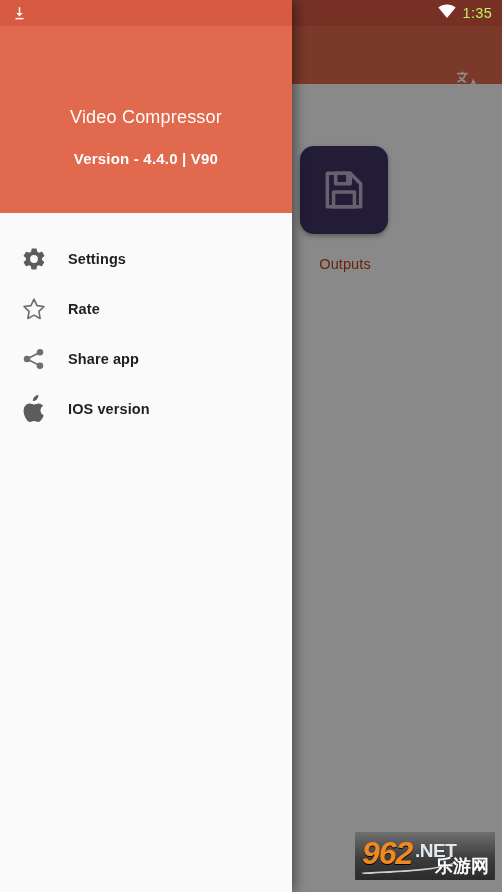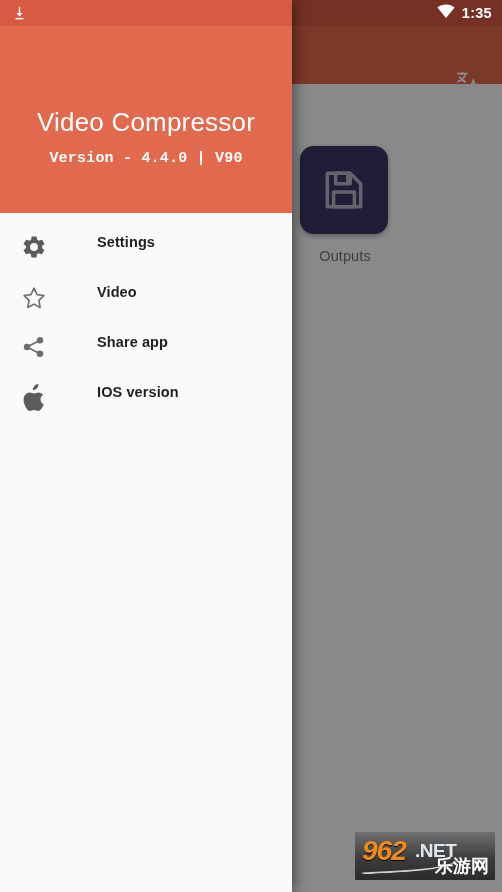--- a/index.html
+++ b/index.html
@@ -62,23 +62,23 @@
     width: 88px;
     height: 88px;
     border-radius: 14px;
     background: #3f3364;
     display: flex;
     align-items: center;
     justify-content: center;
     box-shadow: 0 2px 5px rgba(0,0,0,0.35);
   }
   .tile-label {
-    margin-top: 14px;
+    margin-top: 22px;
     font-size: 14.5px;
-    color: #737373;
+    color: #c2410c;
     letter-spacing: .1px;
   }
 
   
   #scrim {
     position: absolute;
     top: 0; left: 0; right: 0; bottom: 0;
     background: rgba(0,0,0,0.45);
   }
 
@@ -101,44 +101,42 @@
     height: 187px;
     background: #e0694e;
     position: relative;
   }
   #drawer-title {
     position: absolute;
     left: 0; right: 0;
     top: 81px;
     text-align: center;
     color: #ffffff;
-    font-size: 26px;
+    font-size: 18px;
     font-weight: 400;
     letter-spacing: .2px;
   }
   #drawer-version {
     position: absolute;
     left: 0; right: 0;
     top: 124px;
     text-align: center;
     color: #ffffff;
     font-size: 15px;
     font-weight: bold;
     letter-spacing: .2px;
-    font-family: Liberation Mono, monospace;
   }
   #menu-list {
     padding-top: 21px;
   }
   .menu-item {
     height: 50px;
     display: flex;
-    align-items: flex-start;
+    align-items: center;
     cursor: pointer;
-    gap: 29px;
   }
   .menu-icon {
     width: 68px;
     min-width: 68px;
     display: flex;
     align-items: center;
     justify-content: center;
   }
   .menu-label {
     font-size: 14.5px;
@@ -163,44 +161,44 @@
     align-items: center;
   }
   #status-right {
     margin-left: auto;
     margin-right: 10px;
     display: flex;
     align-items: center;
     gap: 7px;
   }
   #status-time {
-    color: #ffffff;
+    color: #bef264;
     font-size: 14.5px;
-    font-weight: 700;
+    font-weight: 400;
     letter-spacing: .3px;
   }
 
   
   #watermark {
     position: absolute;
     right: 6px;
     bottom: 11px;
     width: 140px;
     height: 48px;
     z-index: 50;
     background: linear-gradient(#6f6f6f, #3c3c3c 55%, #2b2b2b);
     border: 1px solid #8a8a8a;
     border-radius: 2px;
     overflow: hidden;
   }
   #wm-962 {
     position: absolute;
     left: 7px;
     top: 3px;
-    font-size: 28px;
+    font-size: 32px;
     font-weight: bold;
     font-style: italic;
     color: #f08a20;
     letter-spacing: -1px;
     text-shadow: 0 1px 0 #000;
   }
   #wm-net {
     position: absolute;
     left: 60px;
     top: 8px;
@@ -282,21 +280,21 @@
         </span>
         <span class="menu-label">Settings</span>
       </div>
 
       <div class="menu-item">
         <span class="menu-icon">
           <svg width="28" height="28" viewBox="0 0 24 24" fill="none" stroke="#6e6e6e" stroke-width="1.4" stroke-linejoin="round">
             <path d="M12 3.6l2.6 5.5 5.9.8-4.3 4.2 1.05 6-5.25-2.85L6.75 20.1l1.05-6L3.5 9.9l5.9-.8z"></path>
           </svg>
         </span>
-        <span class="menu-label">Video</span>
+        <span class="menu-label">Rate</span>
       </div>
 
 
       <div class="menu-item">
         <span class="menu-icon">
           <svg width="26" height="26" viewBox="0 0 24 24" fill="none" stroke="#6e6e6e" stroke-width="1.5">
             <circle cx="17.5" cy="5.8" r="2.3" fill="#6e6e6e"></circle>
             <circle cx="17.5" cy="18.2" r="2.3" fill="#6e6e6e"></circle>
             <circle cx="5.6" cy="12" r="2.3" fill="#6e6e6e"></circle>
             <path d="M7.7 10.9l7.7-3.9M7.7 13.1l7.7 3.9" stroke-linecap="round"></path>

